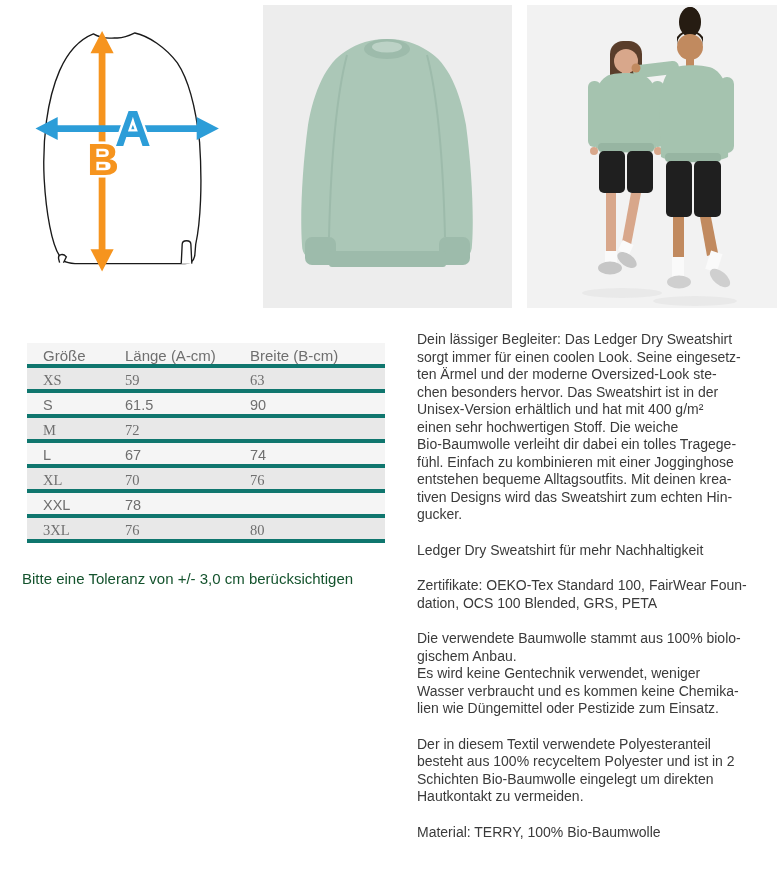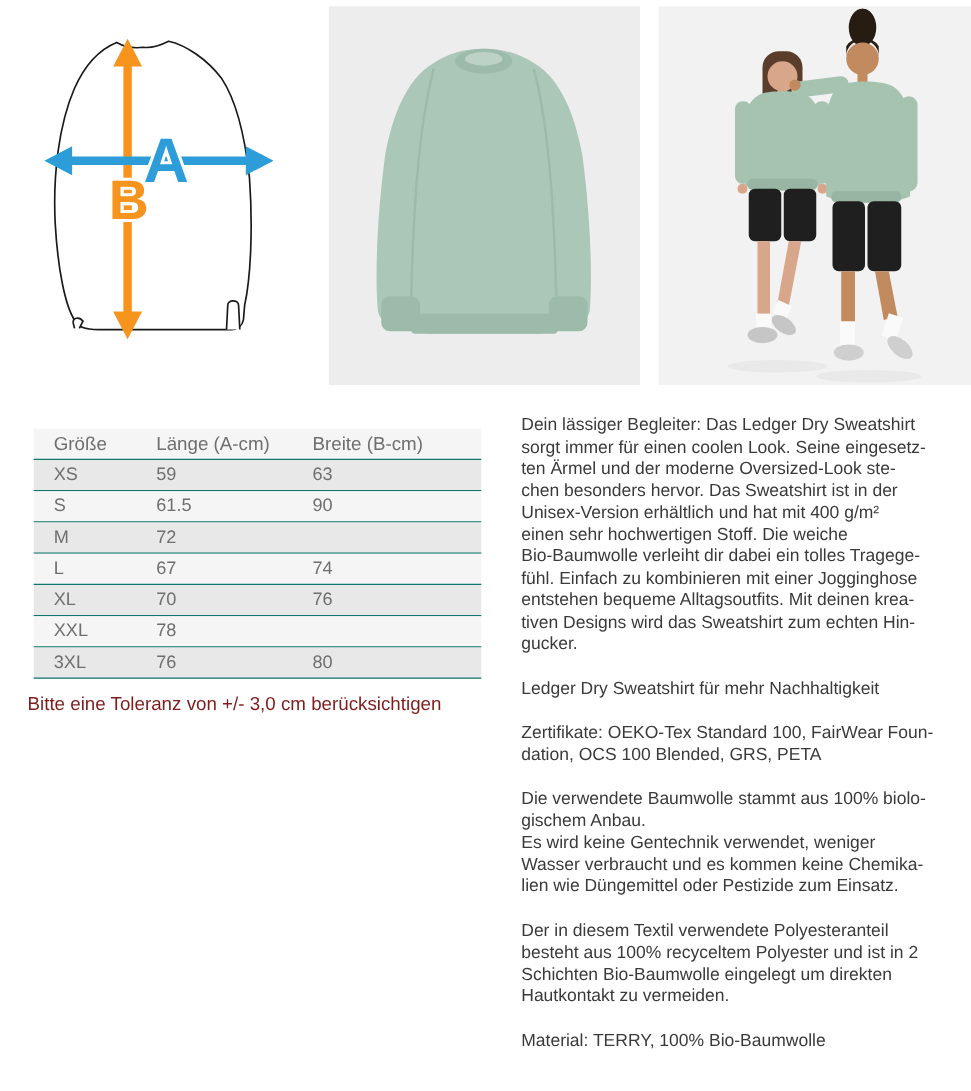--- a/index.html
+++ b/index.html
@@ -22,28 +22,28 @@
   .box-diagram {
     width: 263px; background: #ffffff;
     display: flex; align-items: center; justify-content: center;
   }
   .box-product { width: 249px; background: #EDEDED; display:flex; align-items:center; justify-content:center; }
   .box-models  { width: 250px; margin-left: 15px; background: #F2F2F2; display:flex; align-items:center; justify-content:center; }
 
   
   .left-col { position: absolute; top: 343px; left: 22px; width: 365px; }
   .size-table { width: 358px; margin-left: 5px; font-size: 14.5px; color: #6F6F6F; }
-  .t-row { display: flex; height: 25px; line-height: 25px; border-bottom: 1px solid #0f766e; background: #F5F5F5; }
-  .t-row.alt { background: #E8E8E8; }
+  .t-row { display: flex; height: 25px; line-height: 25px; border-bottom: 4px solid #0f766e; background: #F5F5F5; }
+  .t-row.alt { background: #E8E8E8; font-family: Liberation Serif, serif; }
   .t-row .c1 { width: 82px;  padding-left: 16px; }
   .t-row .c2 { width: 125px; padding-left: 16px; }
   .t-row .c3 { flex: 1;      padding-left: 16px; }
   .t-row.header { font-size: 15px; }
 
-  .tolerance { margin-top: 12px; font-size: 15px; color: #7f1d1d; white-space: nowrap; }
+  .tolerance { margin-top: 27px; font-size: 15px; color: #14532d; white-space: nowrap; }
 
   
   .right-col {
     position: absolute; top: 331px; left: 417px; width: 362px;
     font-size: 14px; line-height: 17.5px; color: #3A3A3A;
   }
   .right-col p { white-space: pre-line; margin-bottom: 18px; }
   .right-col p:last-child { margin-bottom: 0; }
 </style>
 </head>

